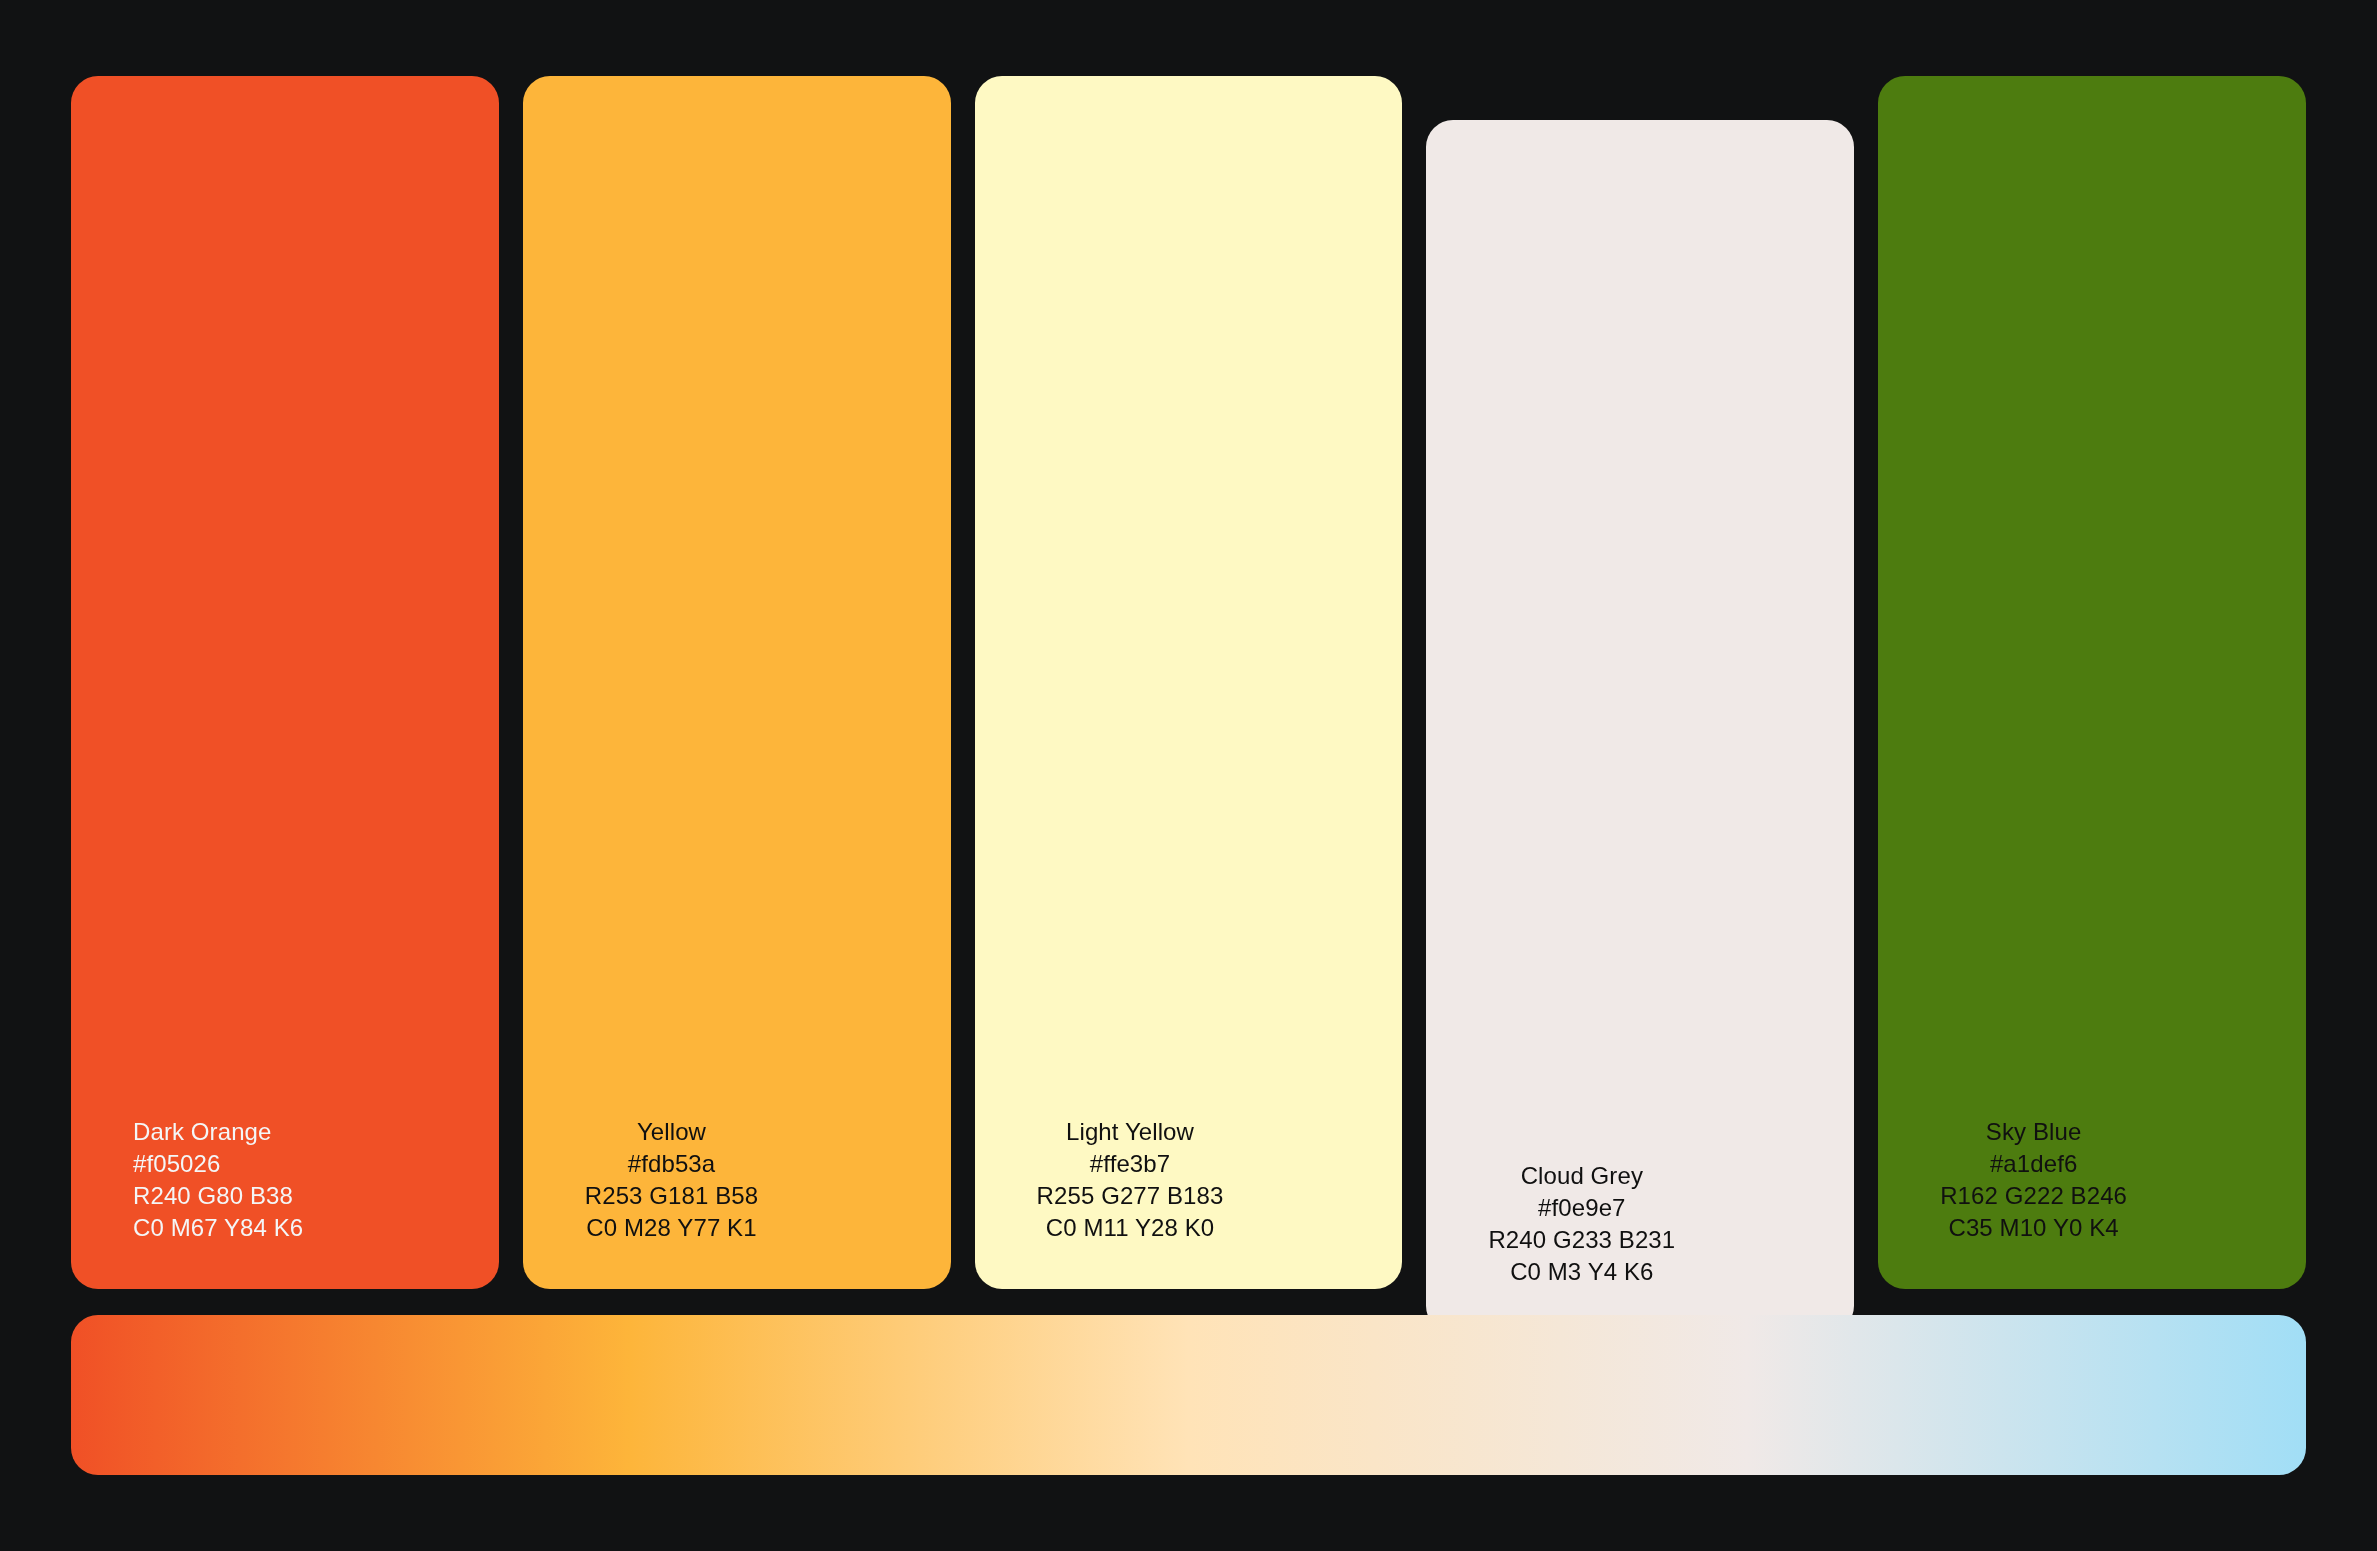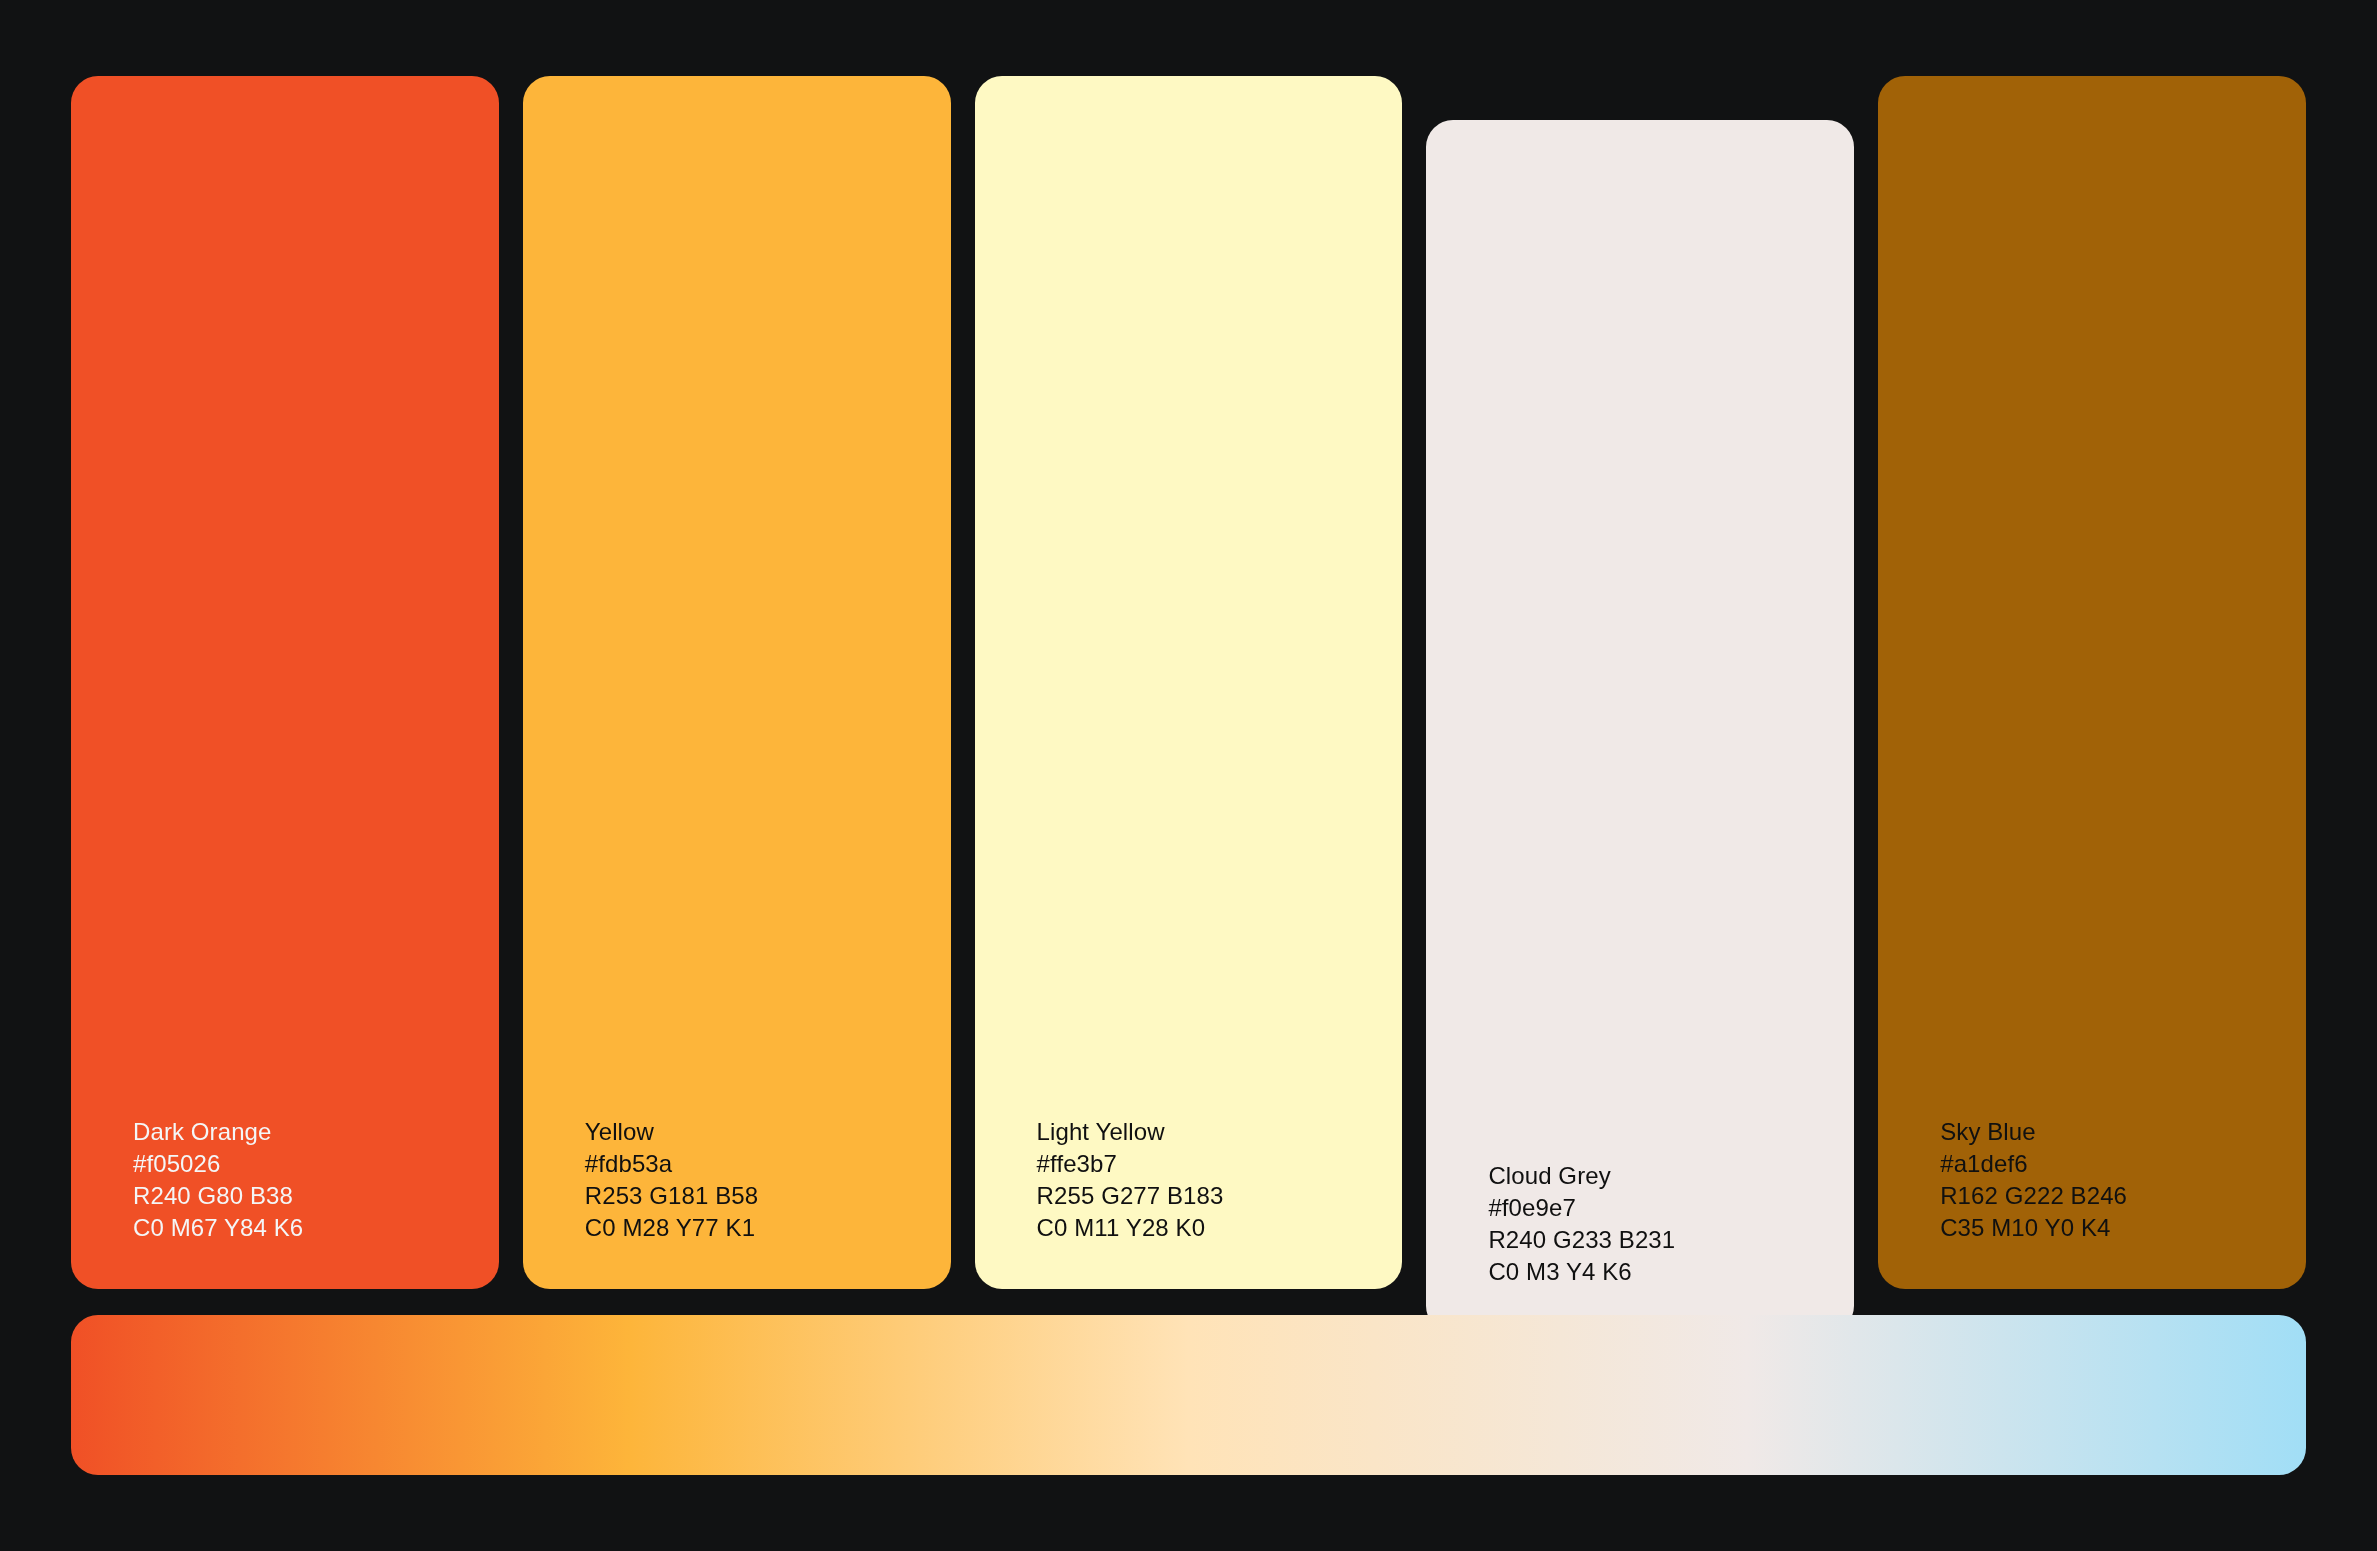--- a/index.html
+++ b/index.html
@@ -51,21 +51,21 @@
     white-space: nowrap;
   }
 
   .swatch-info > div {
     font-size: 24px;
     letter-spacing: 0.1px;
     font-weight: 400;
   }
 
   .swatch-card.on-dark .swatch-info > div { color: #f4f6f7; }
-  .swatch-card.on-light .swatch-info > div { color: #101010; }
+  .swatch-card.on-light .swatch-info > div { color: #101010; text-align: center; }
 
   
   #gradient-bar {
     position: absolute;
     left: 71px;
     top: 1315px;
     width: 2235px;
     height: 160px;
     border-radius: 27px;
   }
@@ -101,21 +101,21 @@
         </div>
       </div>
       <div class="swatch-card on-light" style="background: rgb(240, 233, 231); margin-top: 44px;">
         <div class="swatch-info">
           <div>Cloud Grey</div>
           <div>#f0e9e7</div>
           <div>R240  G233  B231</div>
           <div>C0  M3  Y4  K6</div>
         </div>
       </div>
-      <div class="swatch-card on-light" style="background: #a16207;">
+      <div class="swatch-card on-light" style="background: #4d7c0f;">
         <div class="swatch-info">
           <div>Sky Blue</div>
           <div>#a1def6</div>
           <div>R162  G222  B246</div>
           <div>C35  M10  Y0  K4</div>
         </div>
       </div>
     </div>
 
   <div id="gradient-bar" style="background: linear-gradient(to right, rgb(240, 80, 38), rgb(253, 181, 58), rgb(255, 227, 183), rgb(240, 233, 231), rgb(161, 222, 246));"></div>

